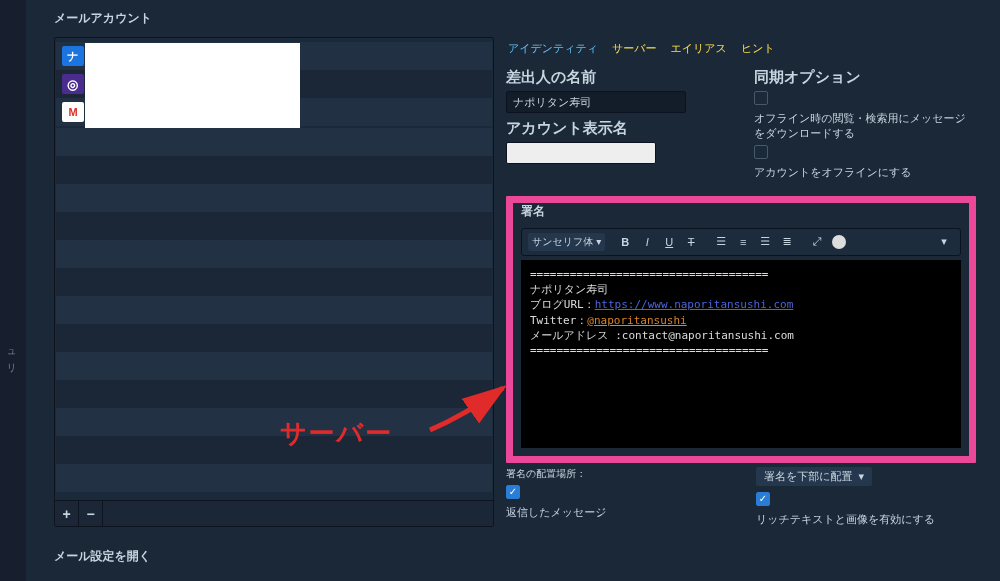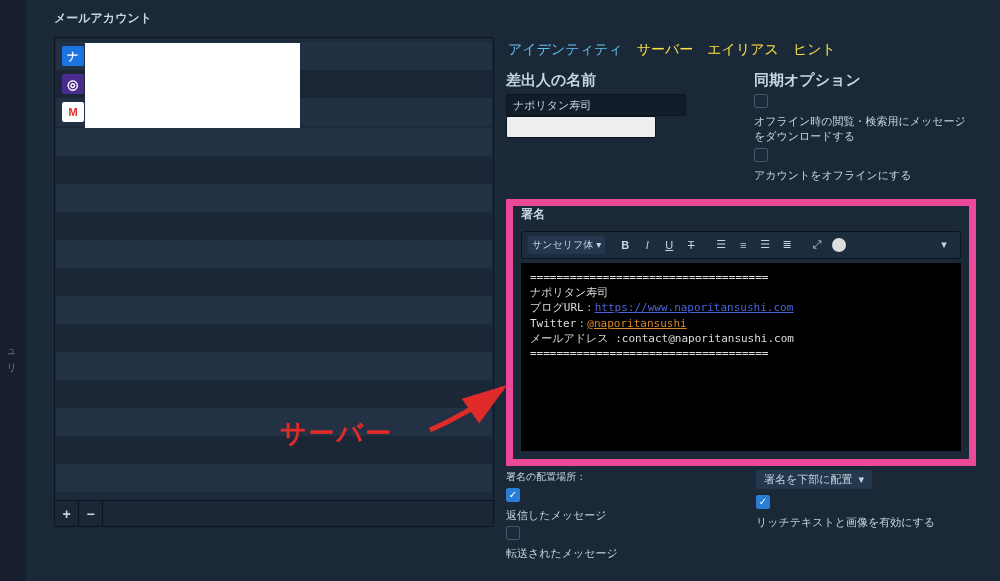--- a/index.html
+++ b/index.html
@@ -70,21 +70,21 @@
 }
 .footer-btn {
   width:24px; height:26px;
   display:flex; align-items:center; justify-content:center;
   border-right:1px solid #0d1420;
   color:#c7d5e0; cursor:pointer; font-size:14px; font-weight:bold;
 }
 .details-panel { flex:1; }
 .tabs {
   display:flex; gap:14px; align-items:center;
-  font-size:14px; padding:4px 2px 10px;
+  font-size:11px; padding:4px 2px 10px;
 }
 .tab { color:#fde047; cursor:pointer; }
 .tab.active { color:#66c0f4; }
 .form-row { display:flex; gap:20px; }
 .form-col { flex:1; }
 .label { font-size:15px; color:#c7d5e0; font-weight:bold; margin:2px 0 4px; }
 .text-input {
   width:180px; height:22px; background:#131c29;
   border:1px solid #0b1220; border-radius:2px;
   color:#c7d5e0; padding:0 6px; font-size:11px;
@@ -217,20 +217,21 @@
         <span class="tab active">アイデンティティ</span>
         <span class="tab">サーバー</span>
         <span class="tab">エイリアス</span>
         <span class="tab">ヒント</span>
       </div>
 
       <div class="form-row">
         <div class="form-col">
           <div class="label">差出人の名前</div>
           <input class="text-input" value="ナポリタン寿司" style="">
+          <div class="label" style="margin-top:6px">アカウント表示名</div>
           <input class="text-input white" value="" style="">
         </div>
         <div class="form-col sync-opts">
           <div class="label">同期オプション</div>
           <div class="chk-row">
             <div class="chk"></div>
             <span>オフライン時の閲覧・検索用にメッセージをダウンロードする</span>
           </div>
           <div class="chk-row">
             <div class="chk"></div>
@@ -279,24 +280,20 @@
 <span>メールアドレス :contact@naporitansushi.com</span>
 <span>====================================</span></div>
       </div>
 
       <div class="placement">
         <div class="placement-col">
           <div class="place-label">署名の配置場所：</div>
           <div class="chk-row">
             <div class="chk checked"></div>
             <span>返信したメッセージ</span>
-          </div>
-          <div class="chk-row">
-            <div class="chk"></div>
-            <span>転送されたメッセージ</span>
           </div>
         </div>
         <div class="placement-col">
           <div class="select-pill">
             <span>署名を下部に配置</span>
             <span>▾</span>
           </div>
           <div class="chk-row" style="margin-top:6px">
             <div class="chk checked"></div>
             <span>リッチテキストと画像を有効にする</span>

